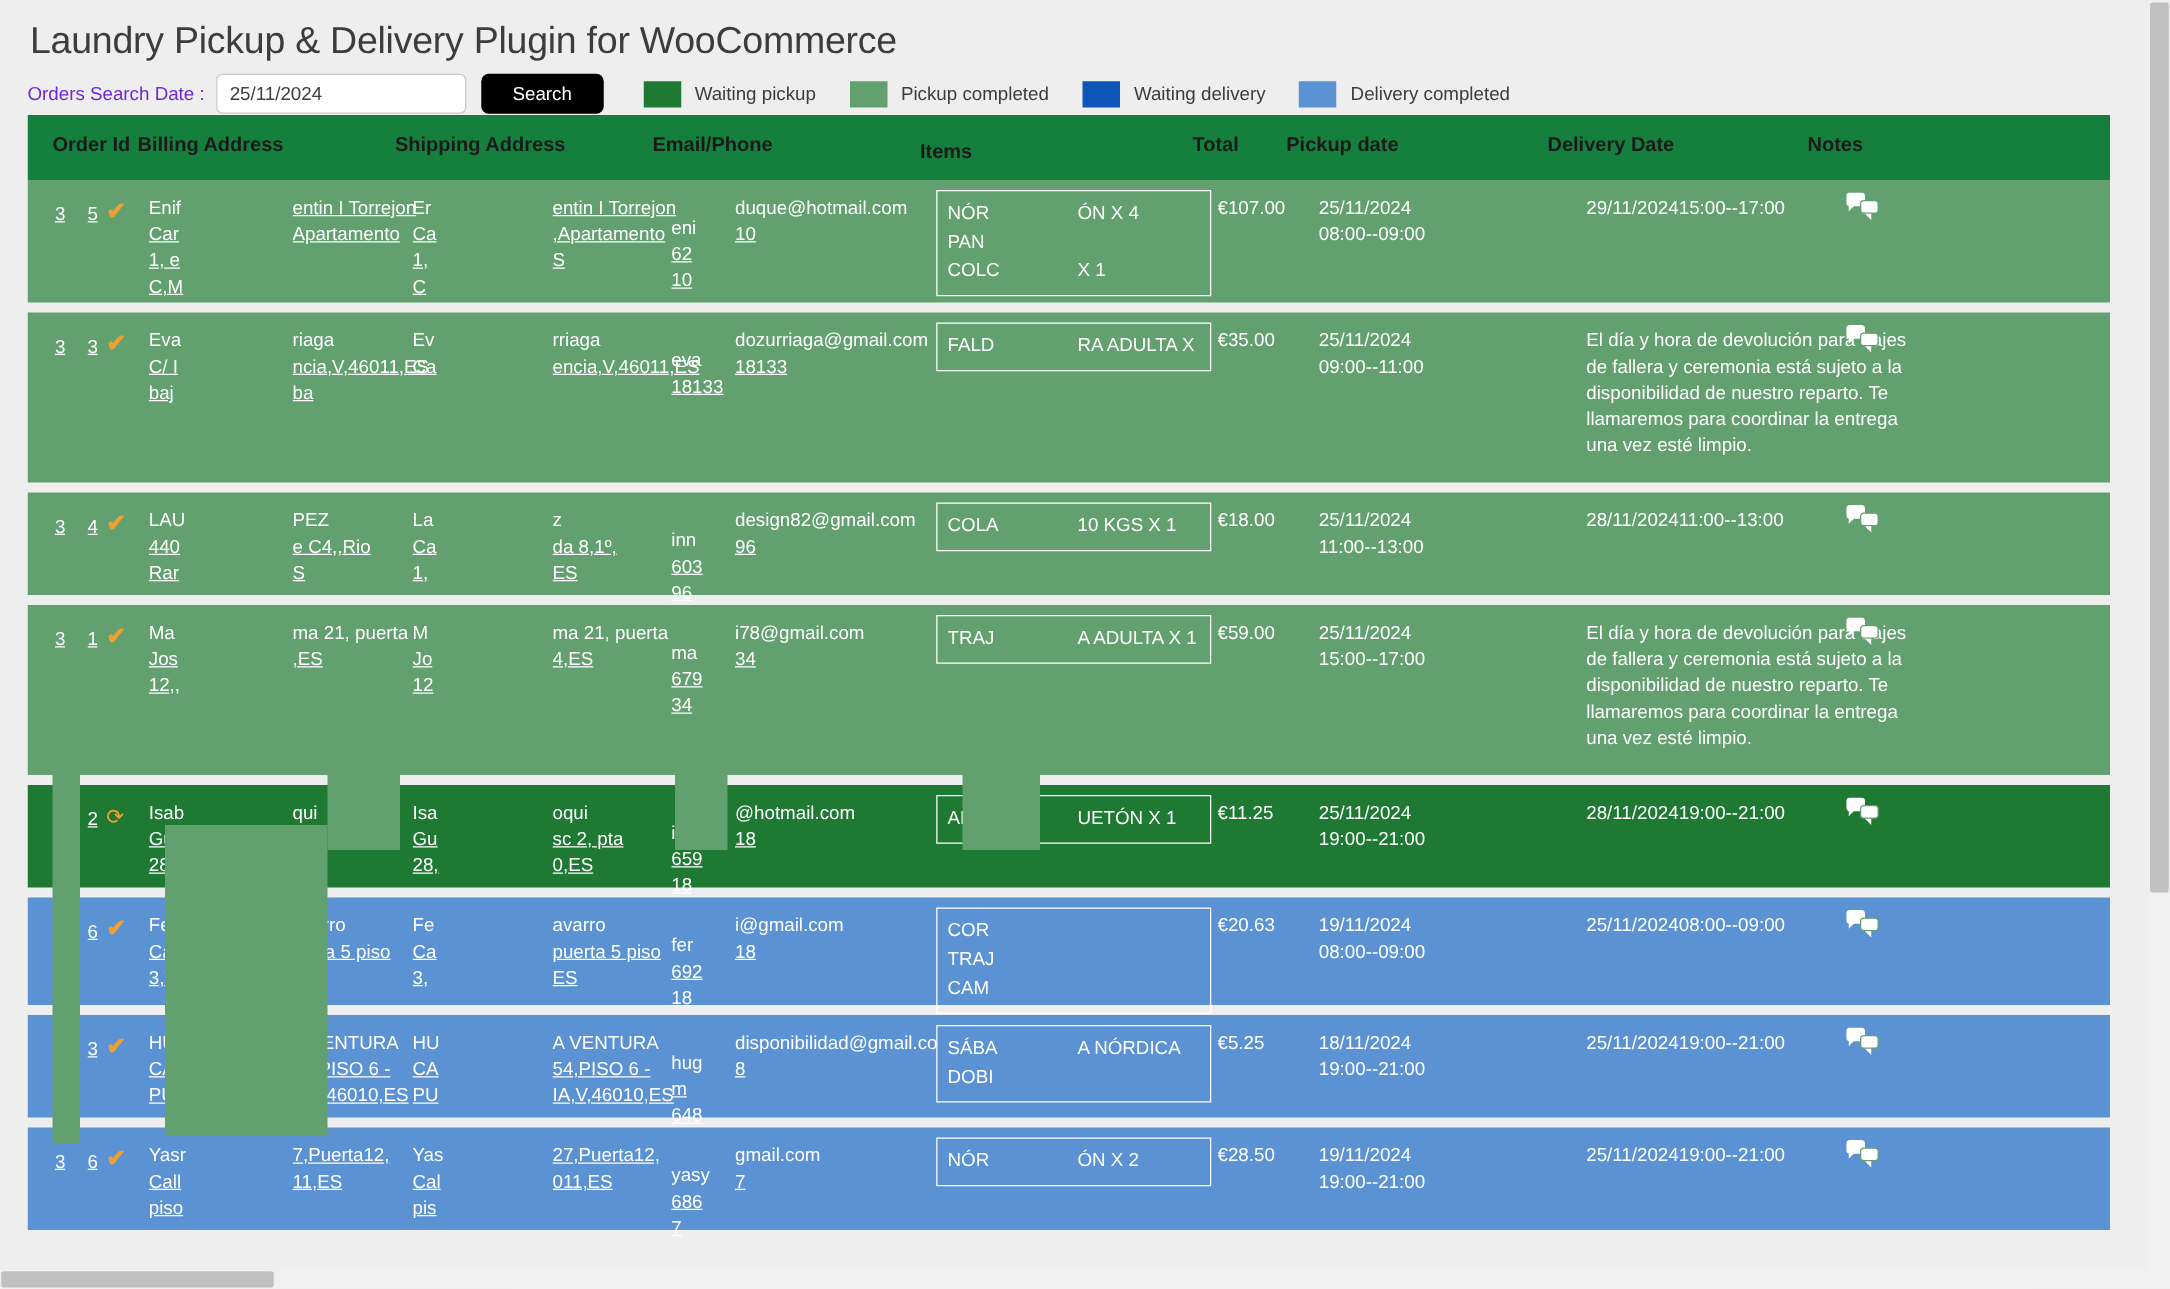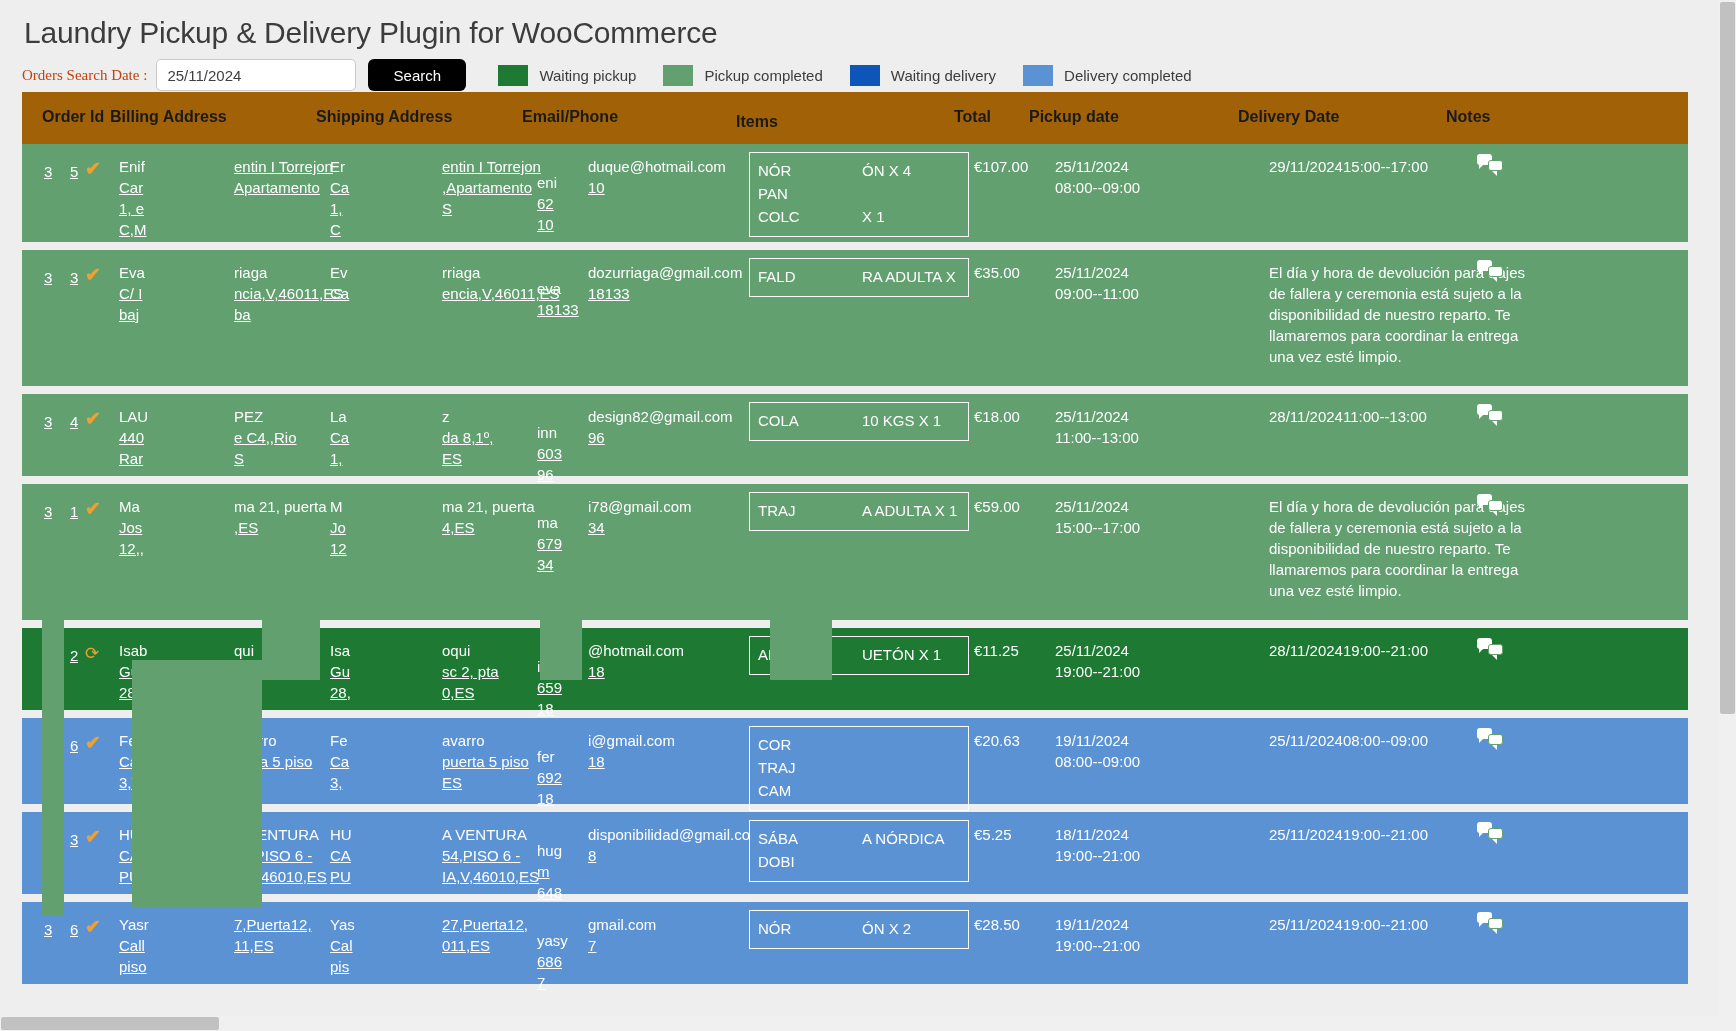--- a/index.html
+++ b/index.html
@@ -29,24 +29,23 @@
   .toolbar {
     position: absolute;
     left: 22px; top: 58px;
     height: 34px;
     display: flex;
     align-items: center;
     gap: 0;
   }
   .toolbar-label {
     font-size: 15px;
-    color: #c2410c;
+    color: #6d28d9;
     margin-right: 9px;
     white-space: nowrap;
-    font-family: Liberation Serif, serif;
   }
   .date-input {
     width: 200px;
     height: 32px;
     border: 1px solid #c9c9c9;
     border-radius: 5px;
     background: #ffffff;
     font-family: "Liberation Sans", sans-serif;
     font-size: 15px;
     color: #3f3f3f;
@@ -90,21 +89,21 @@
   .table-wrap {
     position: absolute;
     left: 22px; top: 92px;
     width: 1666px;
     height: 920px;
     overflow: hidden;
   }
   .thead {
     position: relative;
     height: 52px;
-    background: #a16207;
+    background: #15803d;
     width: 1666px;
   }
   .th {
     position: absolute;
     font-size: 16px;
     font-weight: bold;
     color: #1a1a1a;
     white-space: nowrap;
   }
 

